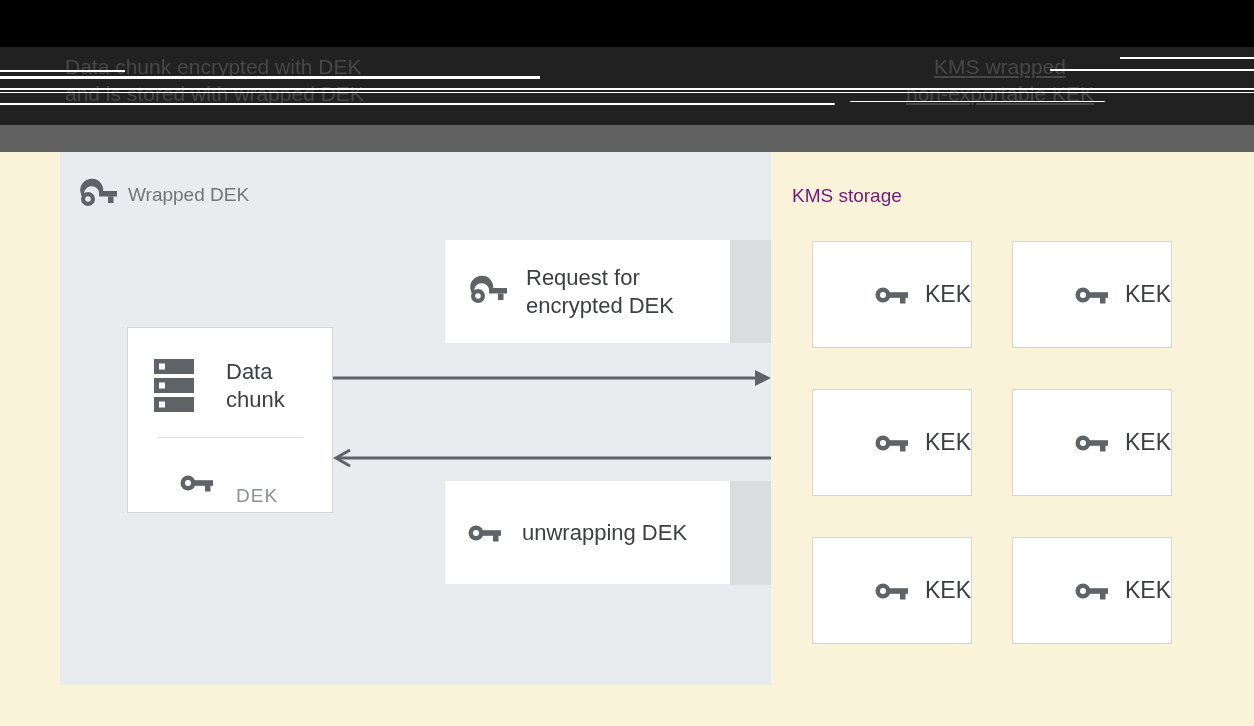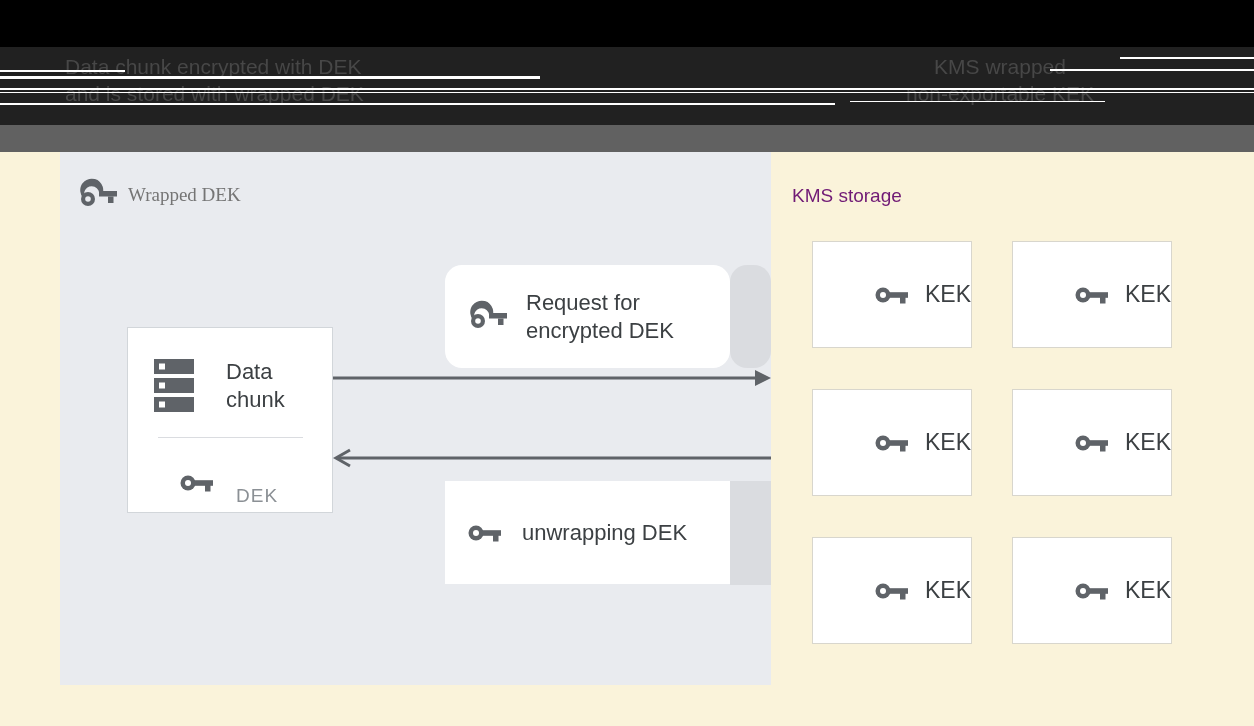--- a/index.html
+++ b/index.html
@@ -5,41 +5,41 @@
   html,body{margin:0;padding:0;}
   .stage{
     position:relative;width:1254px;height:726px;overflow:hidden;
     background:#faf3da;
     font-family:"Liberation Sans", sans-serif;
   }
   
   .hdr-black{position:absolute;left:0;top:0;width:1254px;height:47px;background:#000;}
   .hdr-charcoal{position:absolute;left:0;top:47px;width:1254px;height:78px;background:#212121;}
   .hdr-grayband{position:absolute;left:0;top:125px;width:1254px;height:27px;background:#616161;}
-  .caption{position:absolute;color:#474747;font-size:21px;line-height:27px;}
+  .caption{position:absolute;color:#474747;font-size:21px;line-height:27px;text-decoration:underline;}
   .caption-left{left:65px;top:53px;text-align:left;width:520px;}
   .caption-right{left:845px;top:53px;width:310px;text-align:center;}
   .glitch{position:absolute;background:#fff;}
   
   .panel{position:absolute;left:60px;top:152px;width:711px;height:533px;background:#e9ebef;}
   .panel-label{position:absolute;left:78px;top:178px;display:flex;align-items:center;gap:10px;}
-  .panel-label .lbl{color:#757575;font-size:19px;font-family:Liberation Serif, serif;}
+  .panel-label .lbl{color:#757575;font-size:19px;}
   .kms-label{position:absolute;left:792px;top:185px;color:#701a75;font-size:19px;}
   
   .databox{position:absolute;left:127px;top:327px;width:206px;height:186px;background:#fff;border:1px solid #d2d6da;box-sizing:border-box;}
   .databox-row1{position:absolute;left:26px;top:30px;display:flex;align-items:center;gap:32px;}
   .databox-title{color:#3c4043;font-size:22px;line-height:28px;}
   .databox-div{position:absolute;left:30px;top:109px;width:145px;height:1px;background:#dadce0;}
   .databox-row2{position:absolute;left:52px;top:130px;display:flex;align-items:center;gap:20px;}
   .dek-lbl{color:#8b9095;font-size:19px;letter-spacing:1px;margin-top:27px;}
   
   .msgbox{position:absolute;left:445px;width:285px;height:103px;background:#fff;display:flex;align-items:center;gap:18px;padding-left:23px;box-sizing:border-box;}
   .msgbox .txt{color:#3c4043;font-size:22px;line-height:28px;}
   .tab{position:absolute;width:41px;background:#dadce0;}
-  .req{top:265px;border-radius:17px;}
+  .req{top:240px;}
   .ret{top:481px;}
   .tab.req{left:730px;height:103px;}
   .tab.ret{left:730px;height:104px;}
   
   .arrow-svg{position:absolute;overflow:visible;}
   
   .kekbox{position:absolute;width:160px;height:107px;background:#fff;border:1px solid #d8d6cd;box-sizing:border-box;display:flex;align-items:center;justify-content:flex-end;gap:14px;}
   .kek-lbl{color:#3c4043;font-size:23px;}
   .c1{left:812px;} .c2{left:1012px;}
   .r1{top:241px;} .r2{top:389px;} .r3{top:537px;}

